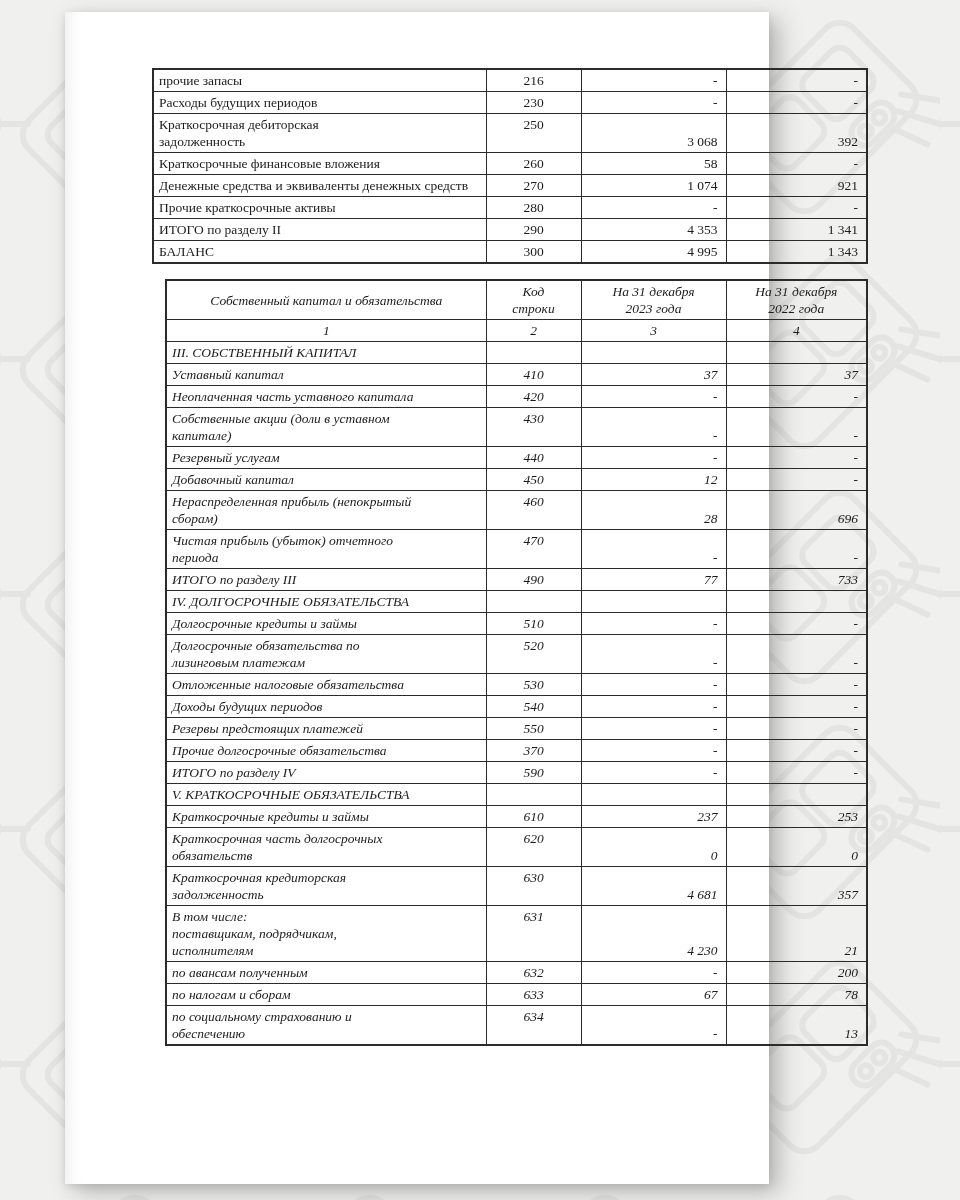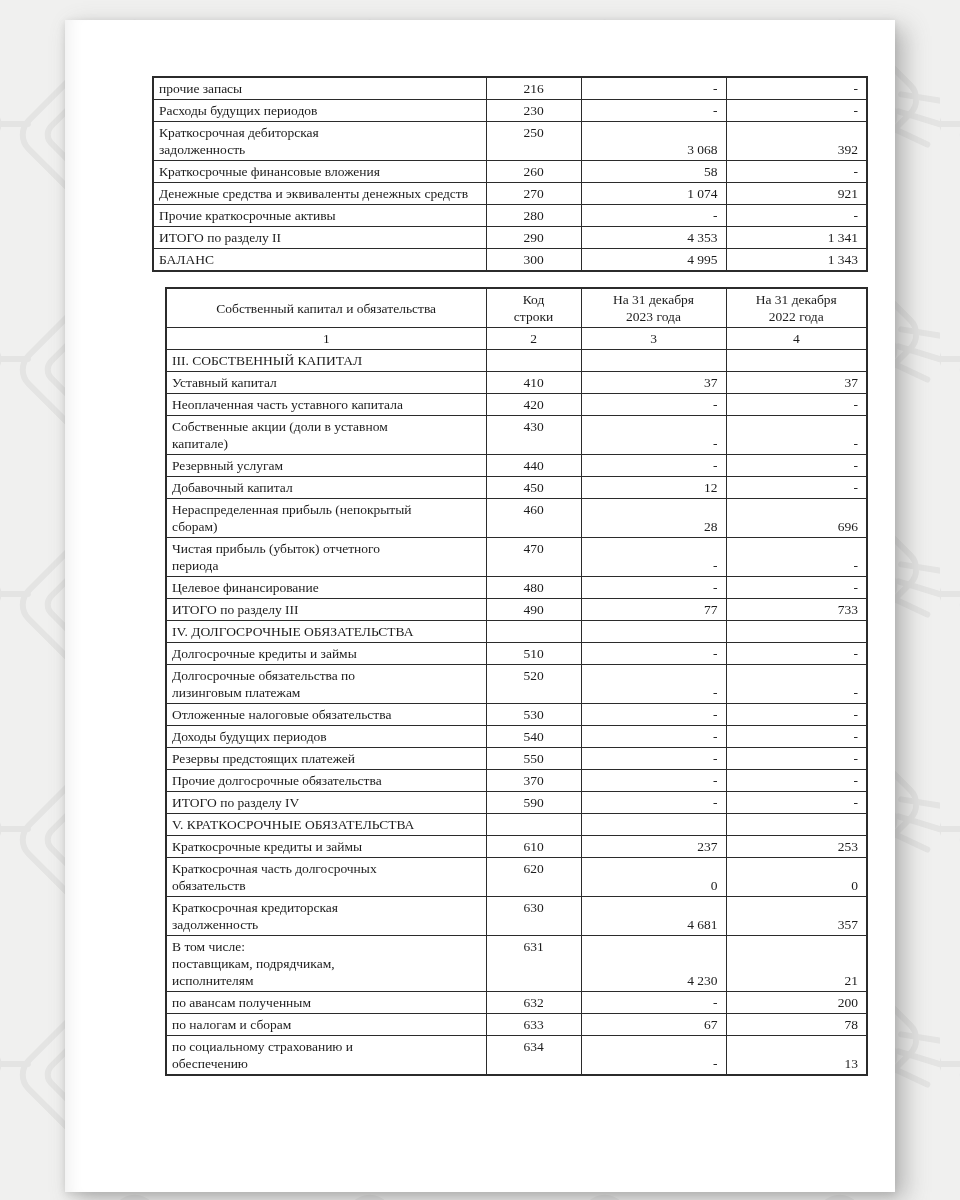--- a/index.html
+++ b/index.html
@@ -3,42 +3,42 @@
 <meta charset="utf-8">
 <style>
   html,body{margin:0;padding:0;}
   body{
     width:960px;height:1200px;position:relative;overflow:hidden;
     background:#f0f0ef;
     font-family:"Liberation Serif","DejaVu Serif",serif;
   }
   .bg-pattern{position:absolute;left:0;top:0;z-index:0;}
   .page{
-    position:absolute;left:65px;top:20px;width:830px;height:1172px;
+    position:absolute;left:65px;top:12px;width:704px;height:1172px;
     background:#ffffff;z-index:1;
     box-shadow:10px 8px 22px rgba(110,110,110,.45),
                0 2px 8px rgba(0,0,0,.12),
                inset 16px 0 16px -12px rgba(0,0,0,.07);
   }
   table.fin{
     border-collapse:collapse;table-layout:fixed;
     font-size:13.5px;line-height:17px;color:#1c1c1c;
     border:2px solid #2b2b2b;
   }
   .fin td,.fin th{
     border:1.5px solid #2b2b2b;
     padding:2px 4px;overflow:hidden;
     font-weight:normal;
   }
   .fin .lbl{text-align:left;vertical-align:top;white-space:pre-line;padding-left:5px;}
   .fin .code{text-align:center;vertical-align:top;margin-left:35px;}
   .fin .num{text-align:right;vertical-align:bottom;padding-right:8px;}
   .fin thead th{text-align:center;vertical-align:middle;white-space:pre-line;}
   #assets-table{margin:56px 0 0 87px;width:714px;}
-  #equity-table{margin:15px 0 0 100px;width:701px;}
+  #equity-table{margin:15px 0 0 100px;width:701px;font-style:italic;}
 </style>
 </head>
 <body>
 
 <svg class="bg-pattern" width="960" height="1200" xmlns="http://www.w3.org/2000/svg">
   <defs>
     <pattern id="cam" width="235" height="235" patternUnits="userSpaceOnUse">
       <g transform="translate(117,117) rotate(-45)" fill="none" stroke="#e4e4e3" stroke-width="6" stroke-linecap="round">
         <rect x="-85" y="-60" width="170" height="120" rx="20"></rect>
         <rect x="-65" y="-40" width="60" height="55" rx="12"></rect>
@@ -190,26 +190,20 @@
           <td class="num">696</td>
         </tr>
         <tr>
           <td class="lbl">Чистая прибыль (убыток) отчетного
 периода</td>
           <td class="code">470</td>
           <td class="num">-</td>
           <td class="num">-</td>
         </tr>
         <tr>
-          <td class="lbl">Целевое финансирование</td>
-          <td class="code">480</td>
-          <td class="num">-</td>
-          <td class="num">-</td>
-        </tr>
-        <tr>
           <td class="lbl">ИТОГО по разделу III</td>
           <td class="code">490</td>
           <td class="num">77</td>
           <td class="num">733</td>
         </tr>
         <tr>
           <td class="lbl">IV. ДОЛГОСРОЧНЫЕ ОБЯЗАТЕЛЬСТВА</td>
           <td class="code"></td>
           <td class="num"></td>
           <td class="num"></td>

